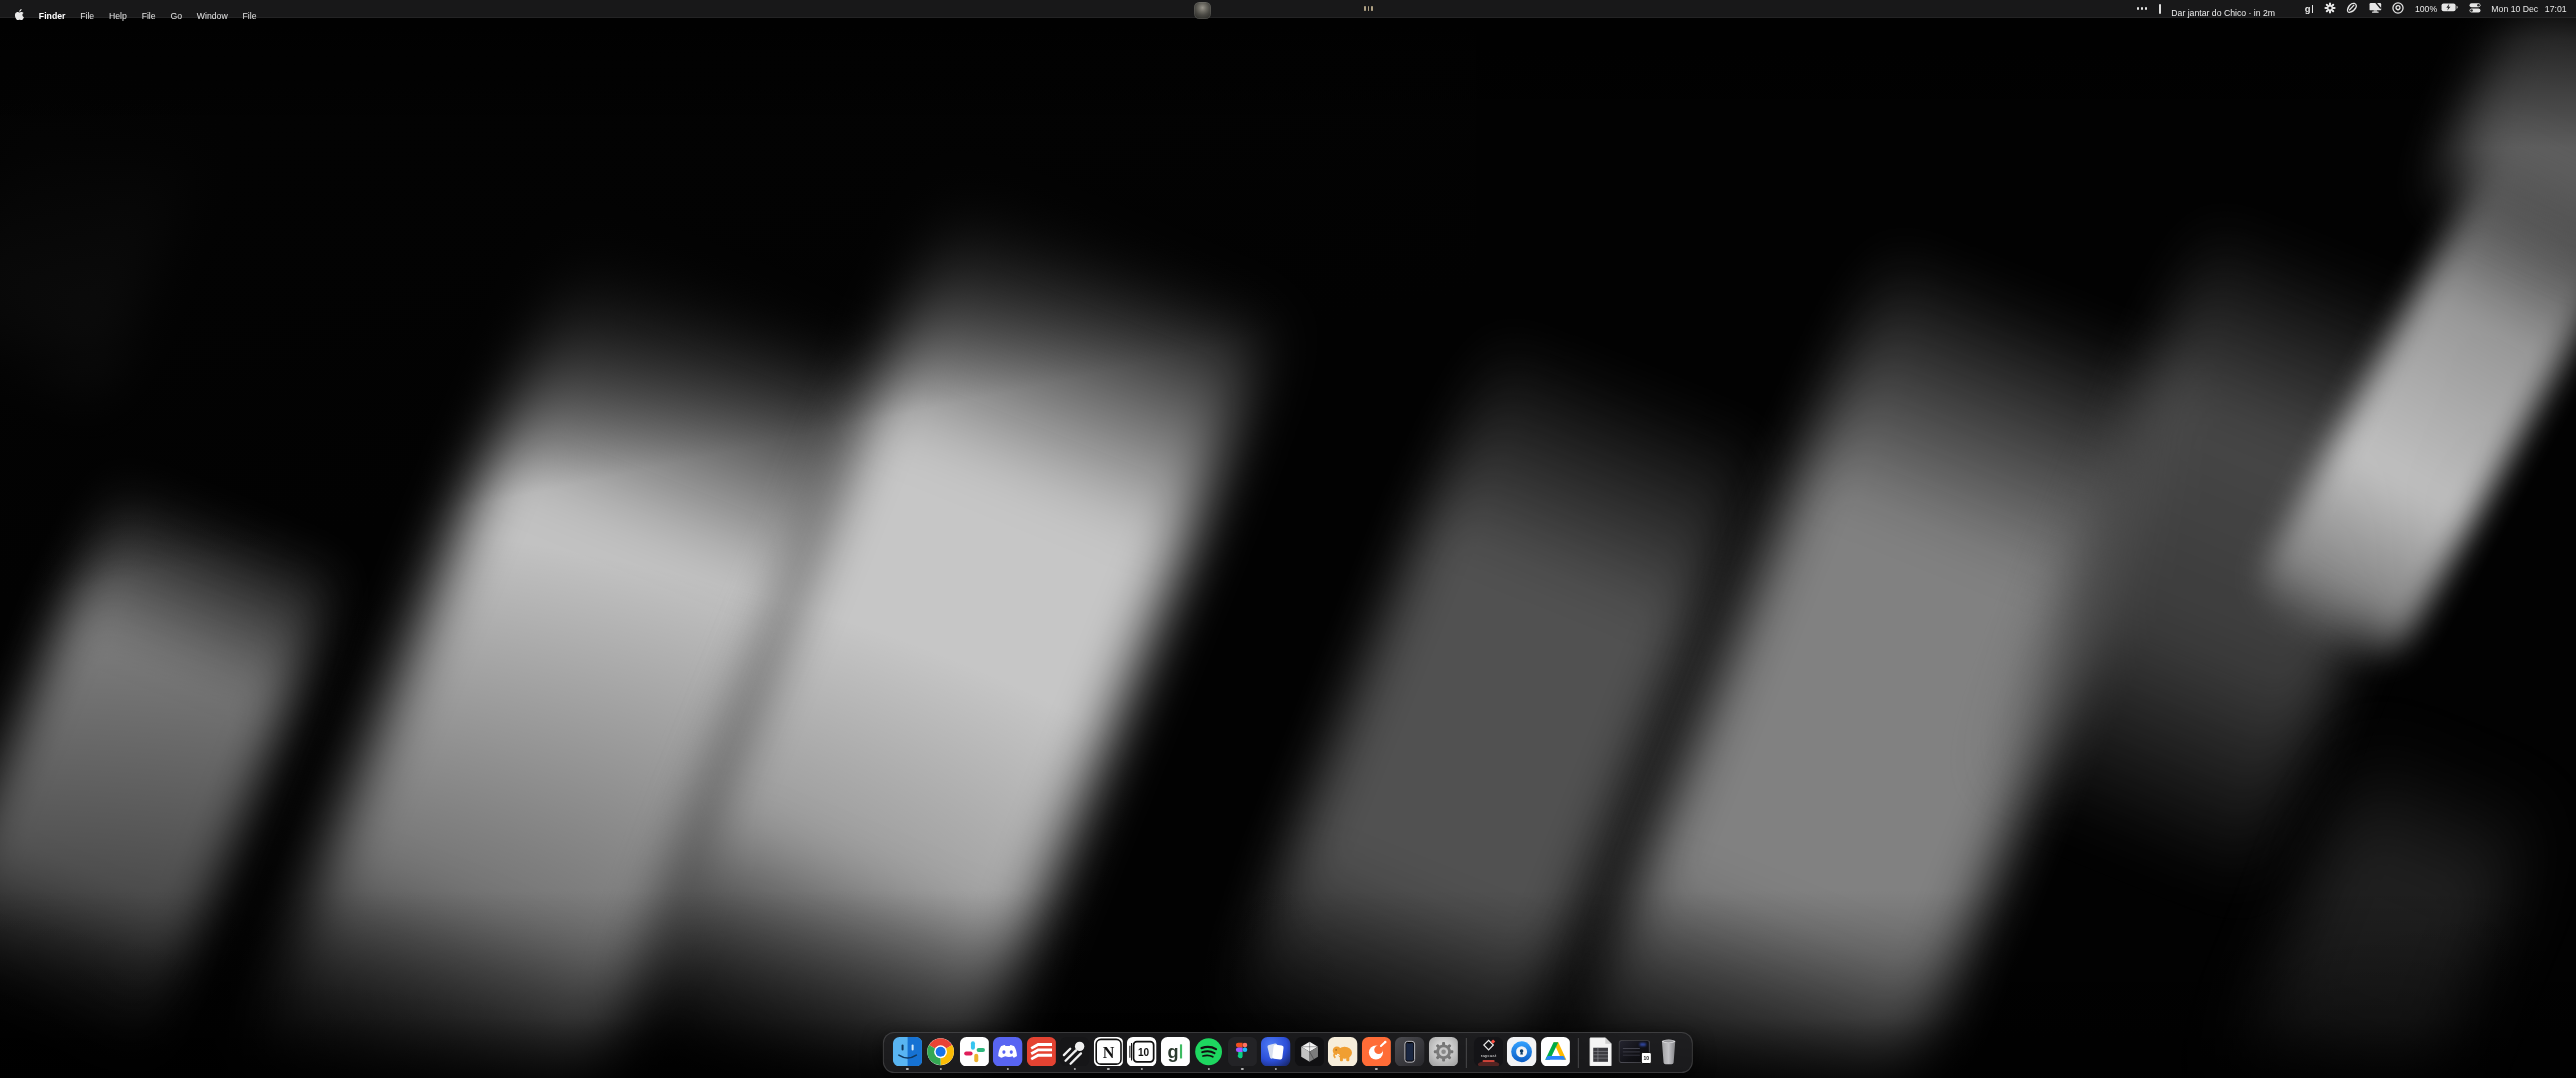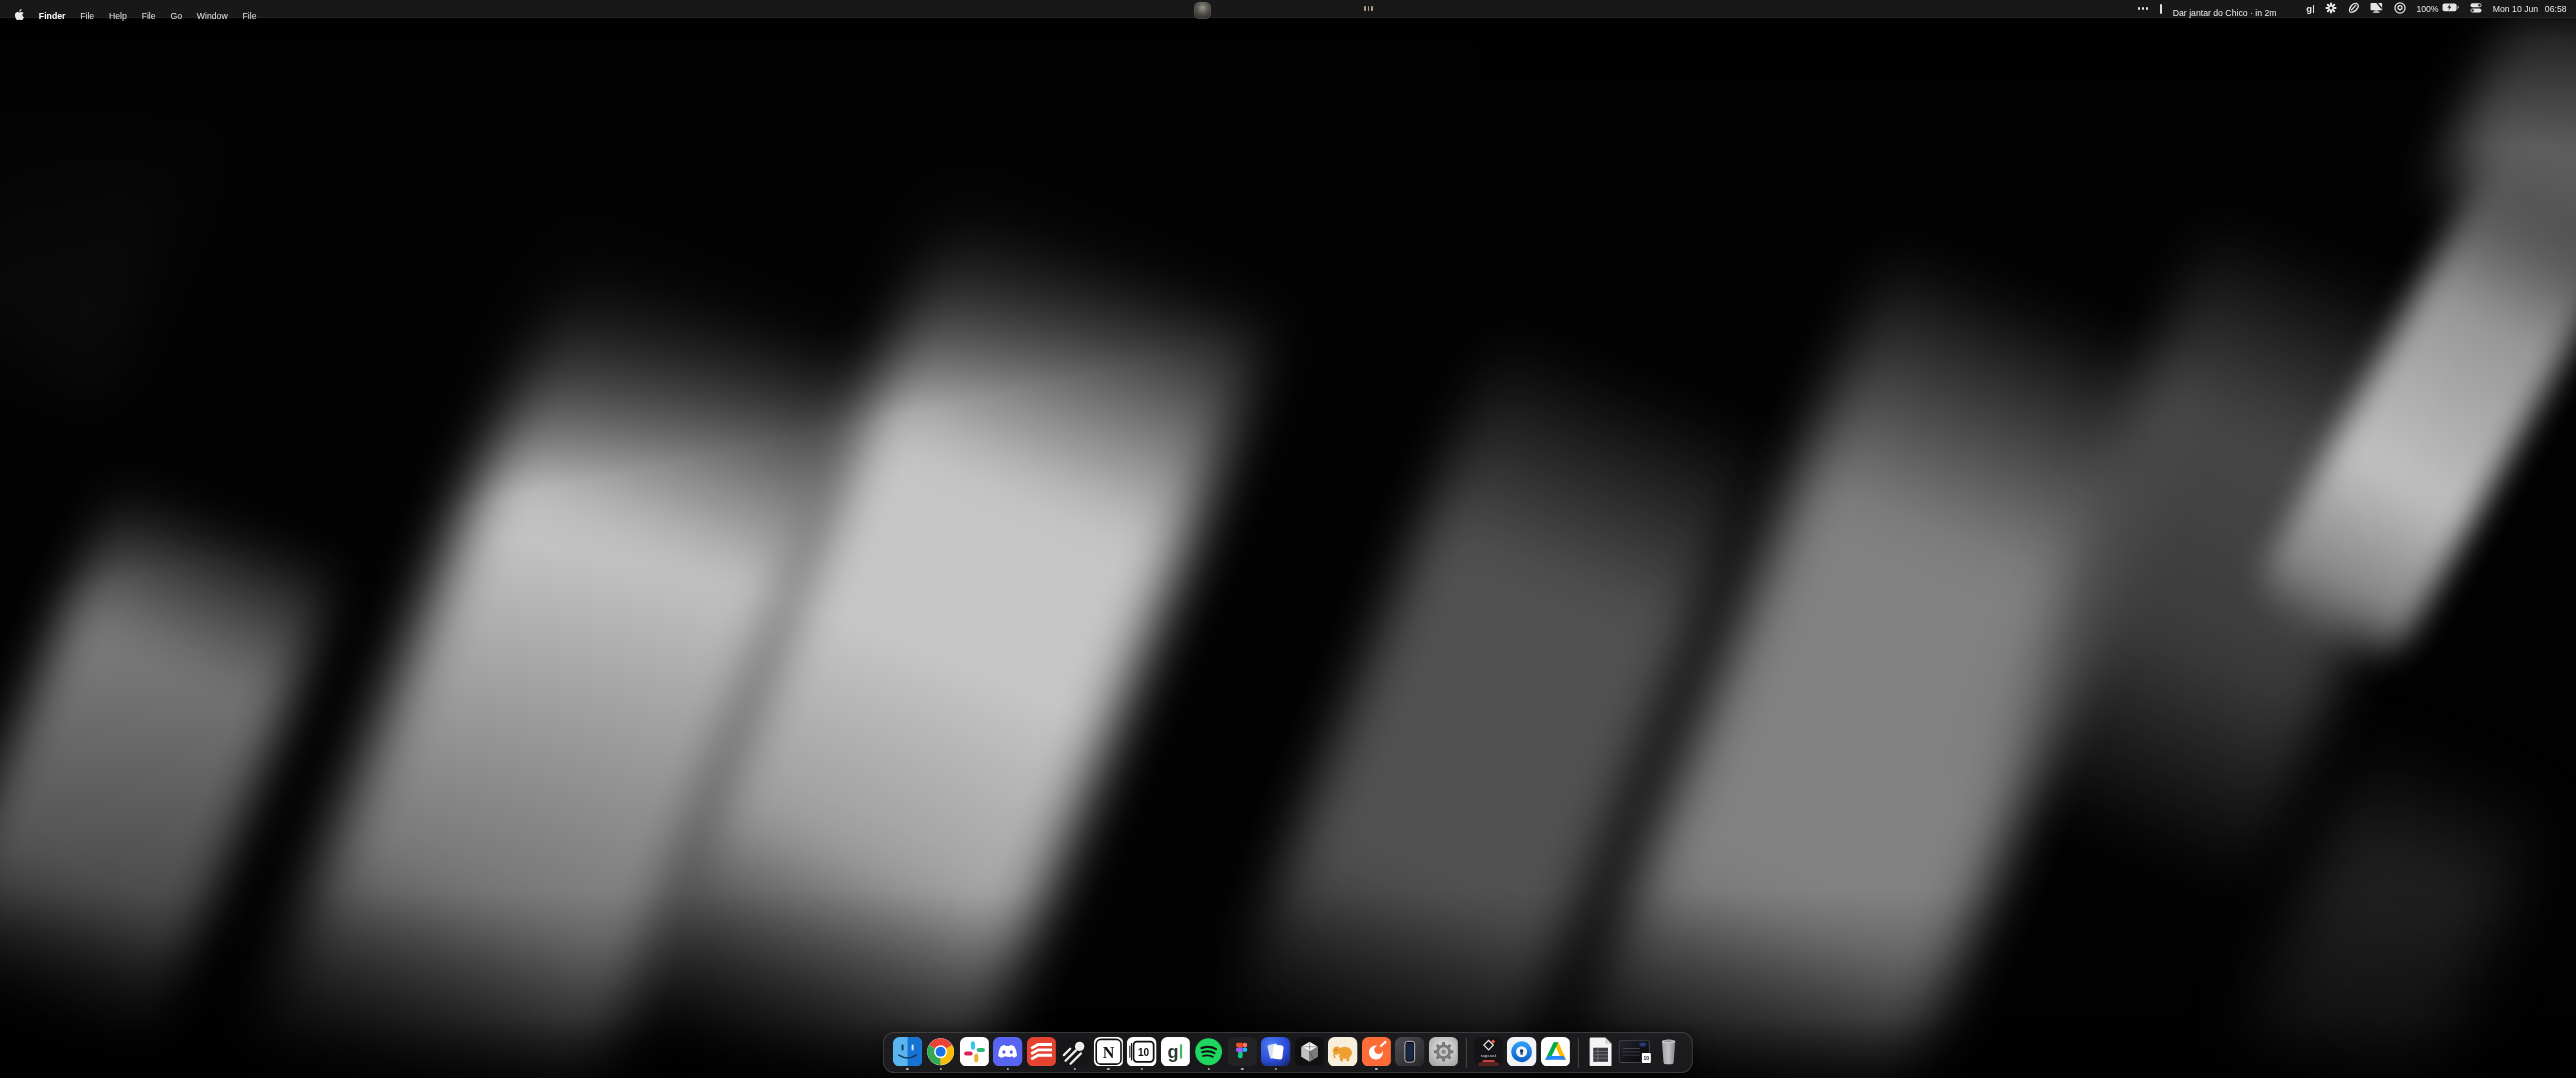--- a/index.html
+++ b/index.html
@@ -162,22 +162,22 @@
     </div>
     <div>
       <svg width="12" height="10" viewBox="0 0 18 15">
           <rect x="0.8" y="0.4" width="16.4" height="6" rx="3" fill="#e6e6e6"></rect>
           <circle cx="14.2" cy="3.4" r="2" fill="#2a2a2a"></circle>
           <rect x="0.8" y="8.2" width="16.4" height="6" rx="3" fill="#e6e6e6"></rect>
           <circle cx="3.8" cy="11.2" r="2" fill="#2a2a2a"></circle>
         </svg>
     </div>
     <div class="mb-clock">
-      <span>Mon 10 Jun</span>
-      <span>06:58</span>
+      <span>Mon 10 Dec</span>
+      <span>17:01</span>
     </div>
   </div>
 </div>
 
 <div class="dock">
 
   <div class="tile">
     <div class="ic">
       <svg width="29.5" height="29.5" viewBox="0 0 44 44">
           <rect width="44" height="44" rx="10" fill="#59b5f2"></rect>

